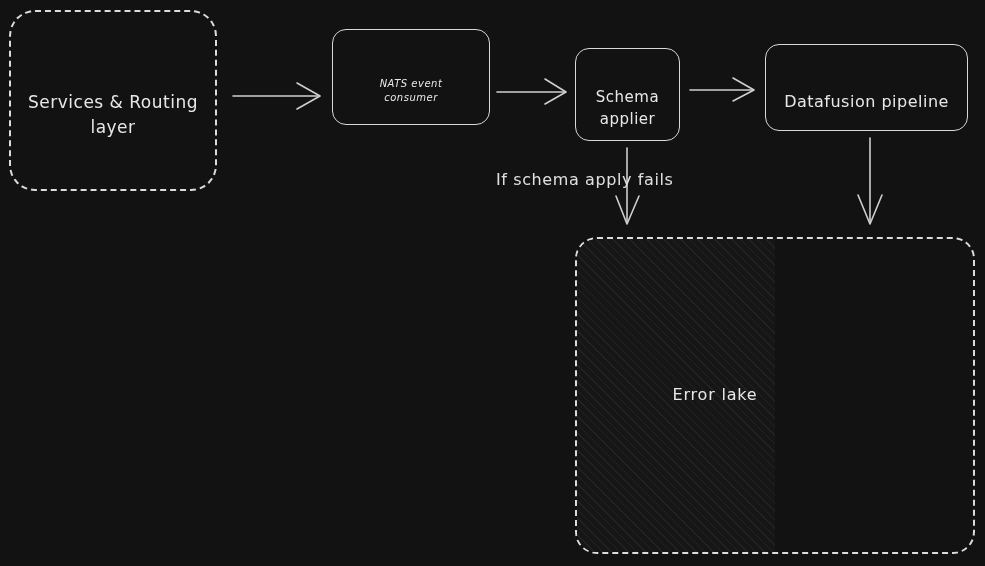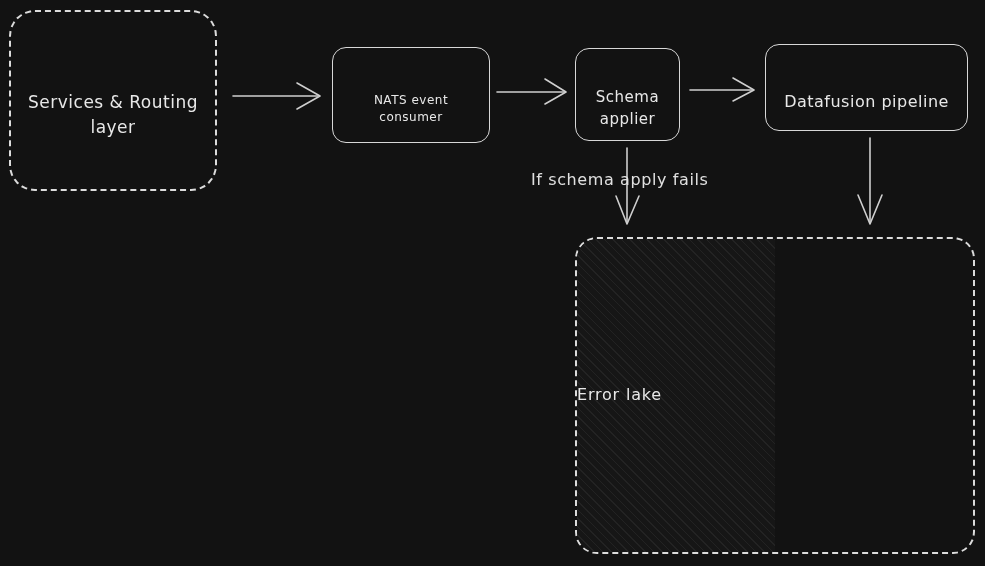--- a/index.html
+++ b/index.html
@@ -46,23 +46,24 @@
     background: transparent;
   }
 
   
   #services-routing-layer {
     left: 9px;  top: 10px;
     width: 208px; height: 181px;
     font-size: 17px;
   }
   #nats-event-consumer {
-    left: 332px; top: 47px;
+    left: 332px; top: 29px;
     width: 158px; height: 96px;
-    font-size: 12px;
+    font-size: 10px;
+    font-style: italic;
   }
   #schema-applier {
     left: 575px; top: 48px;
     width: 105px; height: 93px;
     font-size: 15px;
     justify-content: center;
   }
   #datafusion-pipeline {
     left: 765px; top: 44px;
     width: 203px; height: 87px;
@@ -95,23 +96,25 @@
   #data-lake-region {
     position: absolute;
     left: 198px; top: 0;
     width: 202px; height: 100%;
     background: #111111;
   }
   .lake-label {
     position: absolute;
     top: 146px;
     width: 100%;
+    text-align: center;
     color: #e8e8e8;
     font-size: 16px;
     letter-spacing: 0.8px;
+    margin-left: 39px;
   }
 
   
   #edges {
     position: absolute;
     left: 0; top: 0;
     width: 985px; height: 566px;
     pointer-events: none;
   }
   .edge-line {
@@ -125,21 +128,21 @@
     stroke: #cfcfcf;
     stroke-width: 1.6;
     fill: none;
     stroke-linecap: round;
     stroke-linejoin: round;
   }
 
   
   #edge-label-schema-fail {
     position: absolute;
-    left: 531px; top: 170px;
+    left: 496px; top: 170px;
     color: #e0e0e0;
     font-size: 16px;
     letter-spacing: 0.6px;
     white-space: nowrap;
   }
 </style>
 </head>
 <body>
 
 <div id="canvas">

